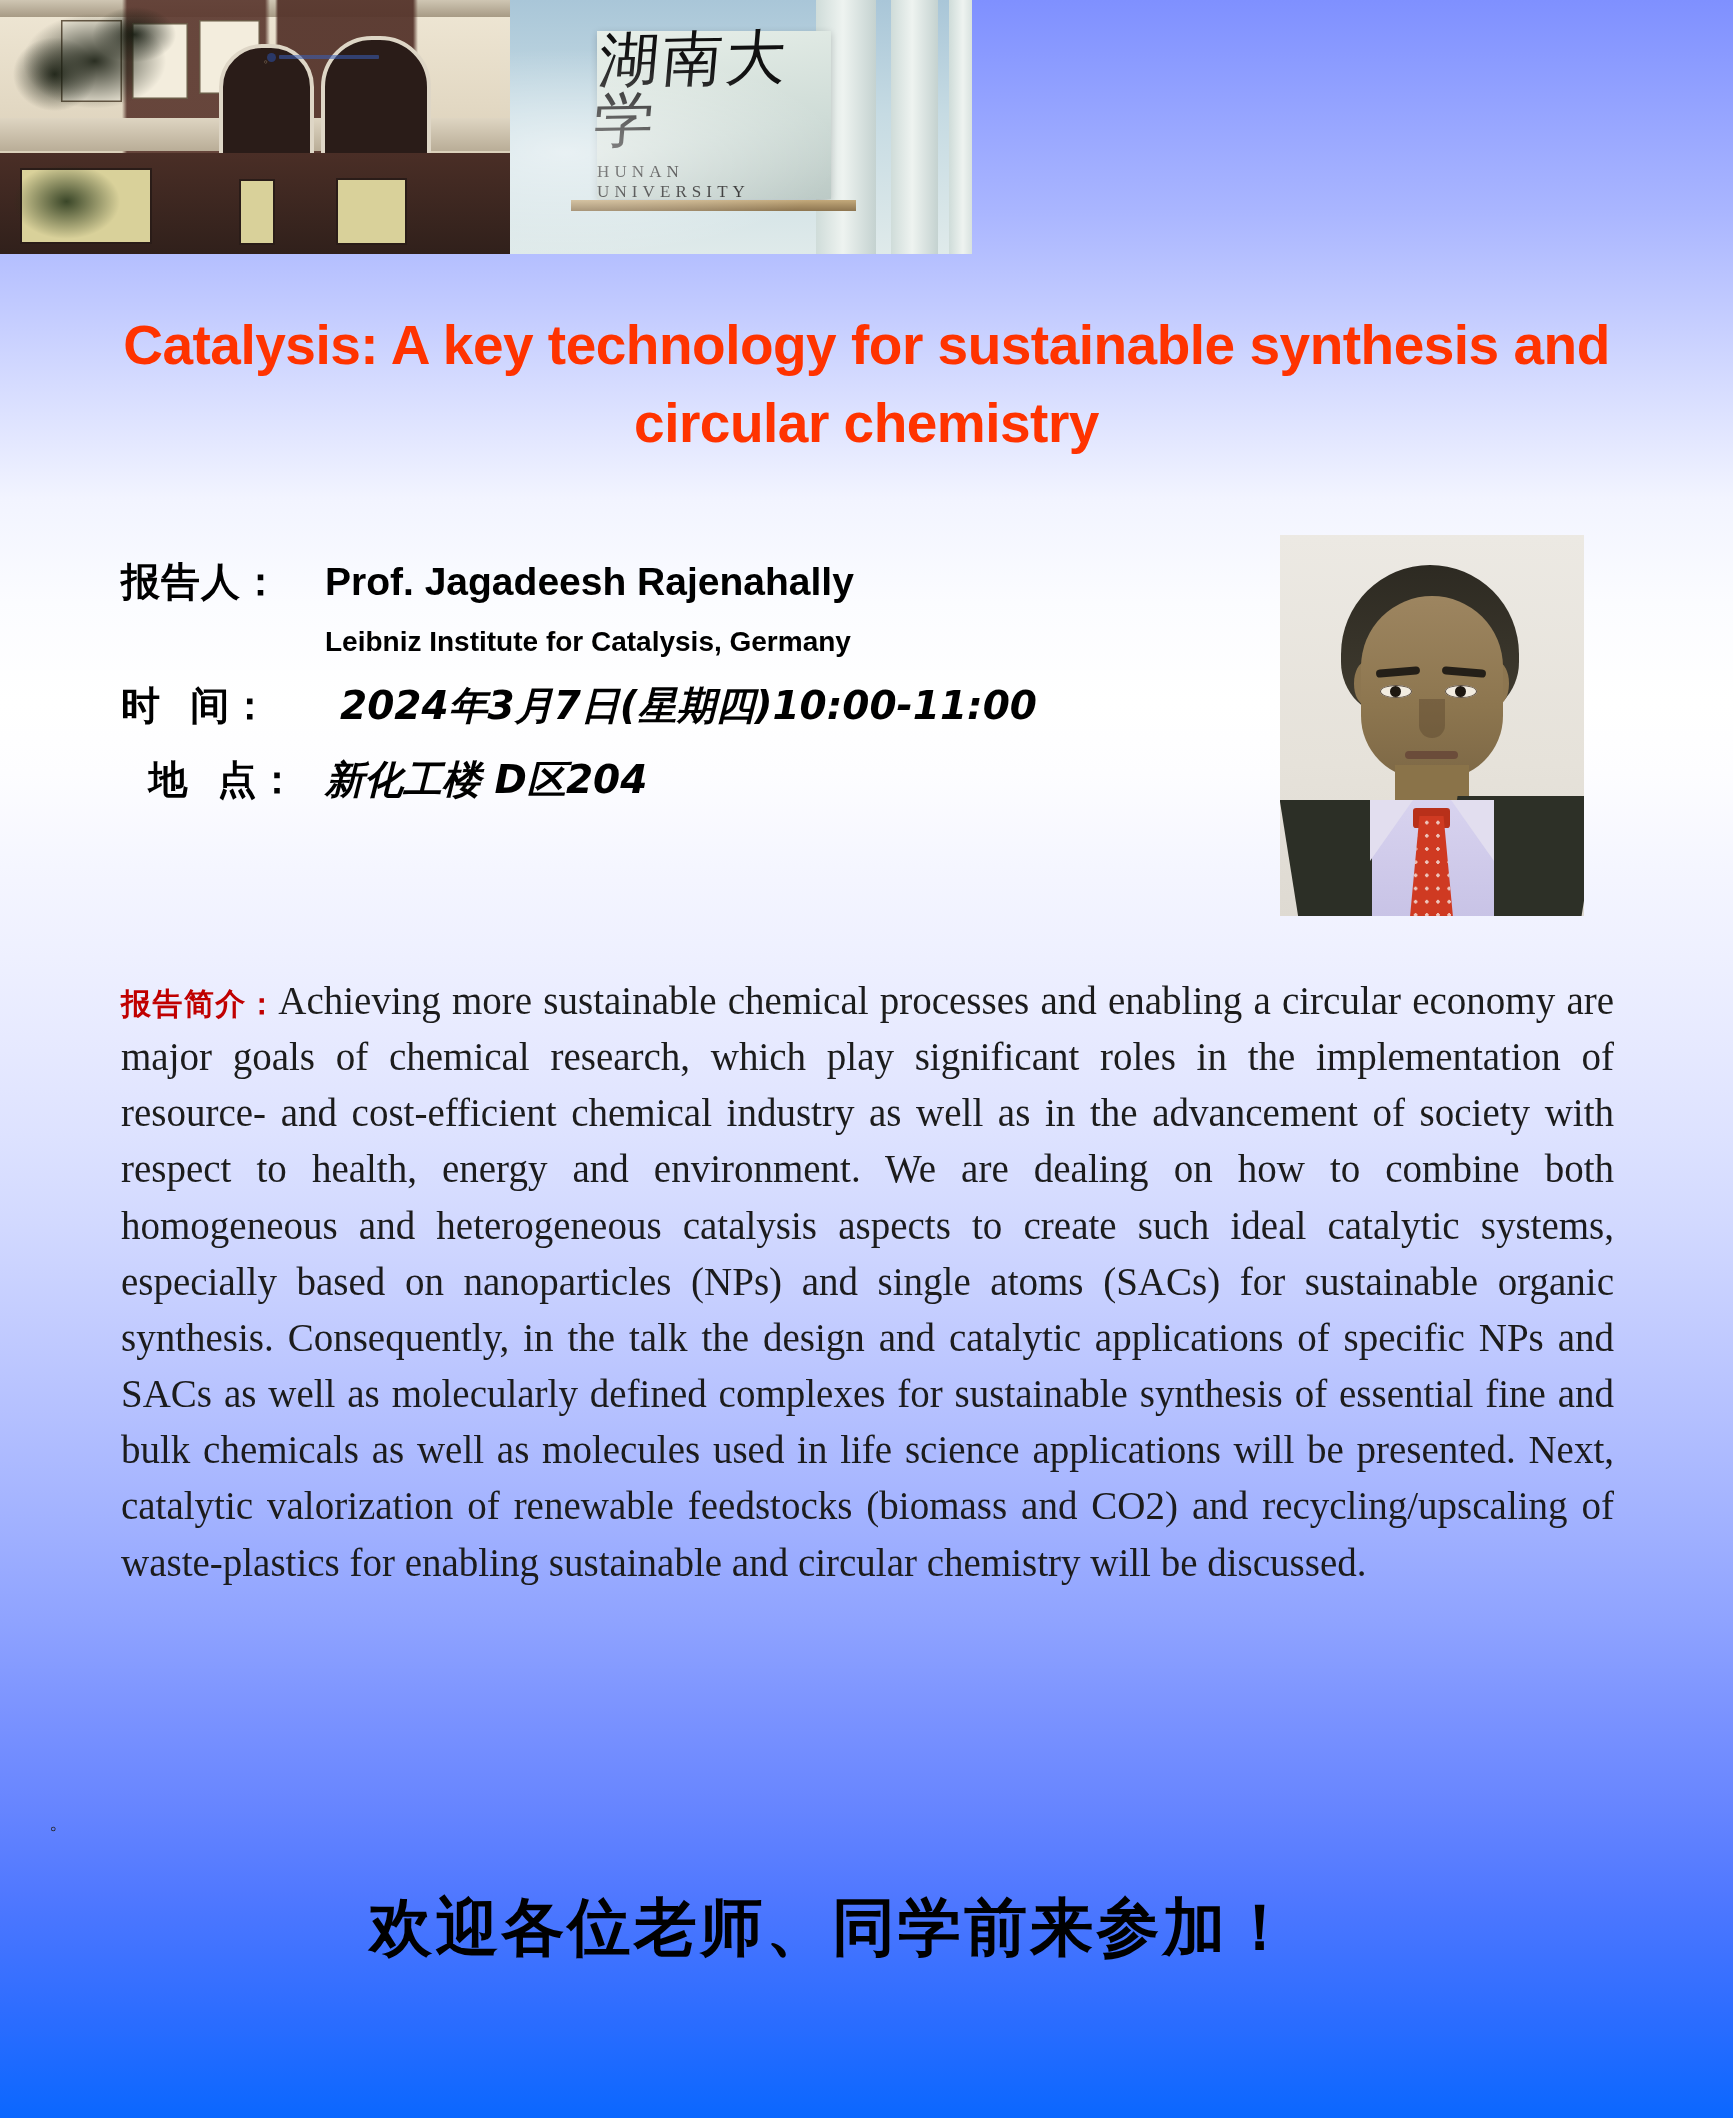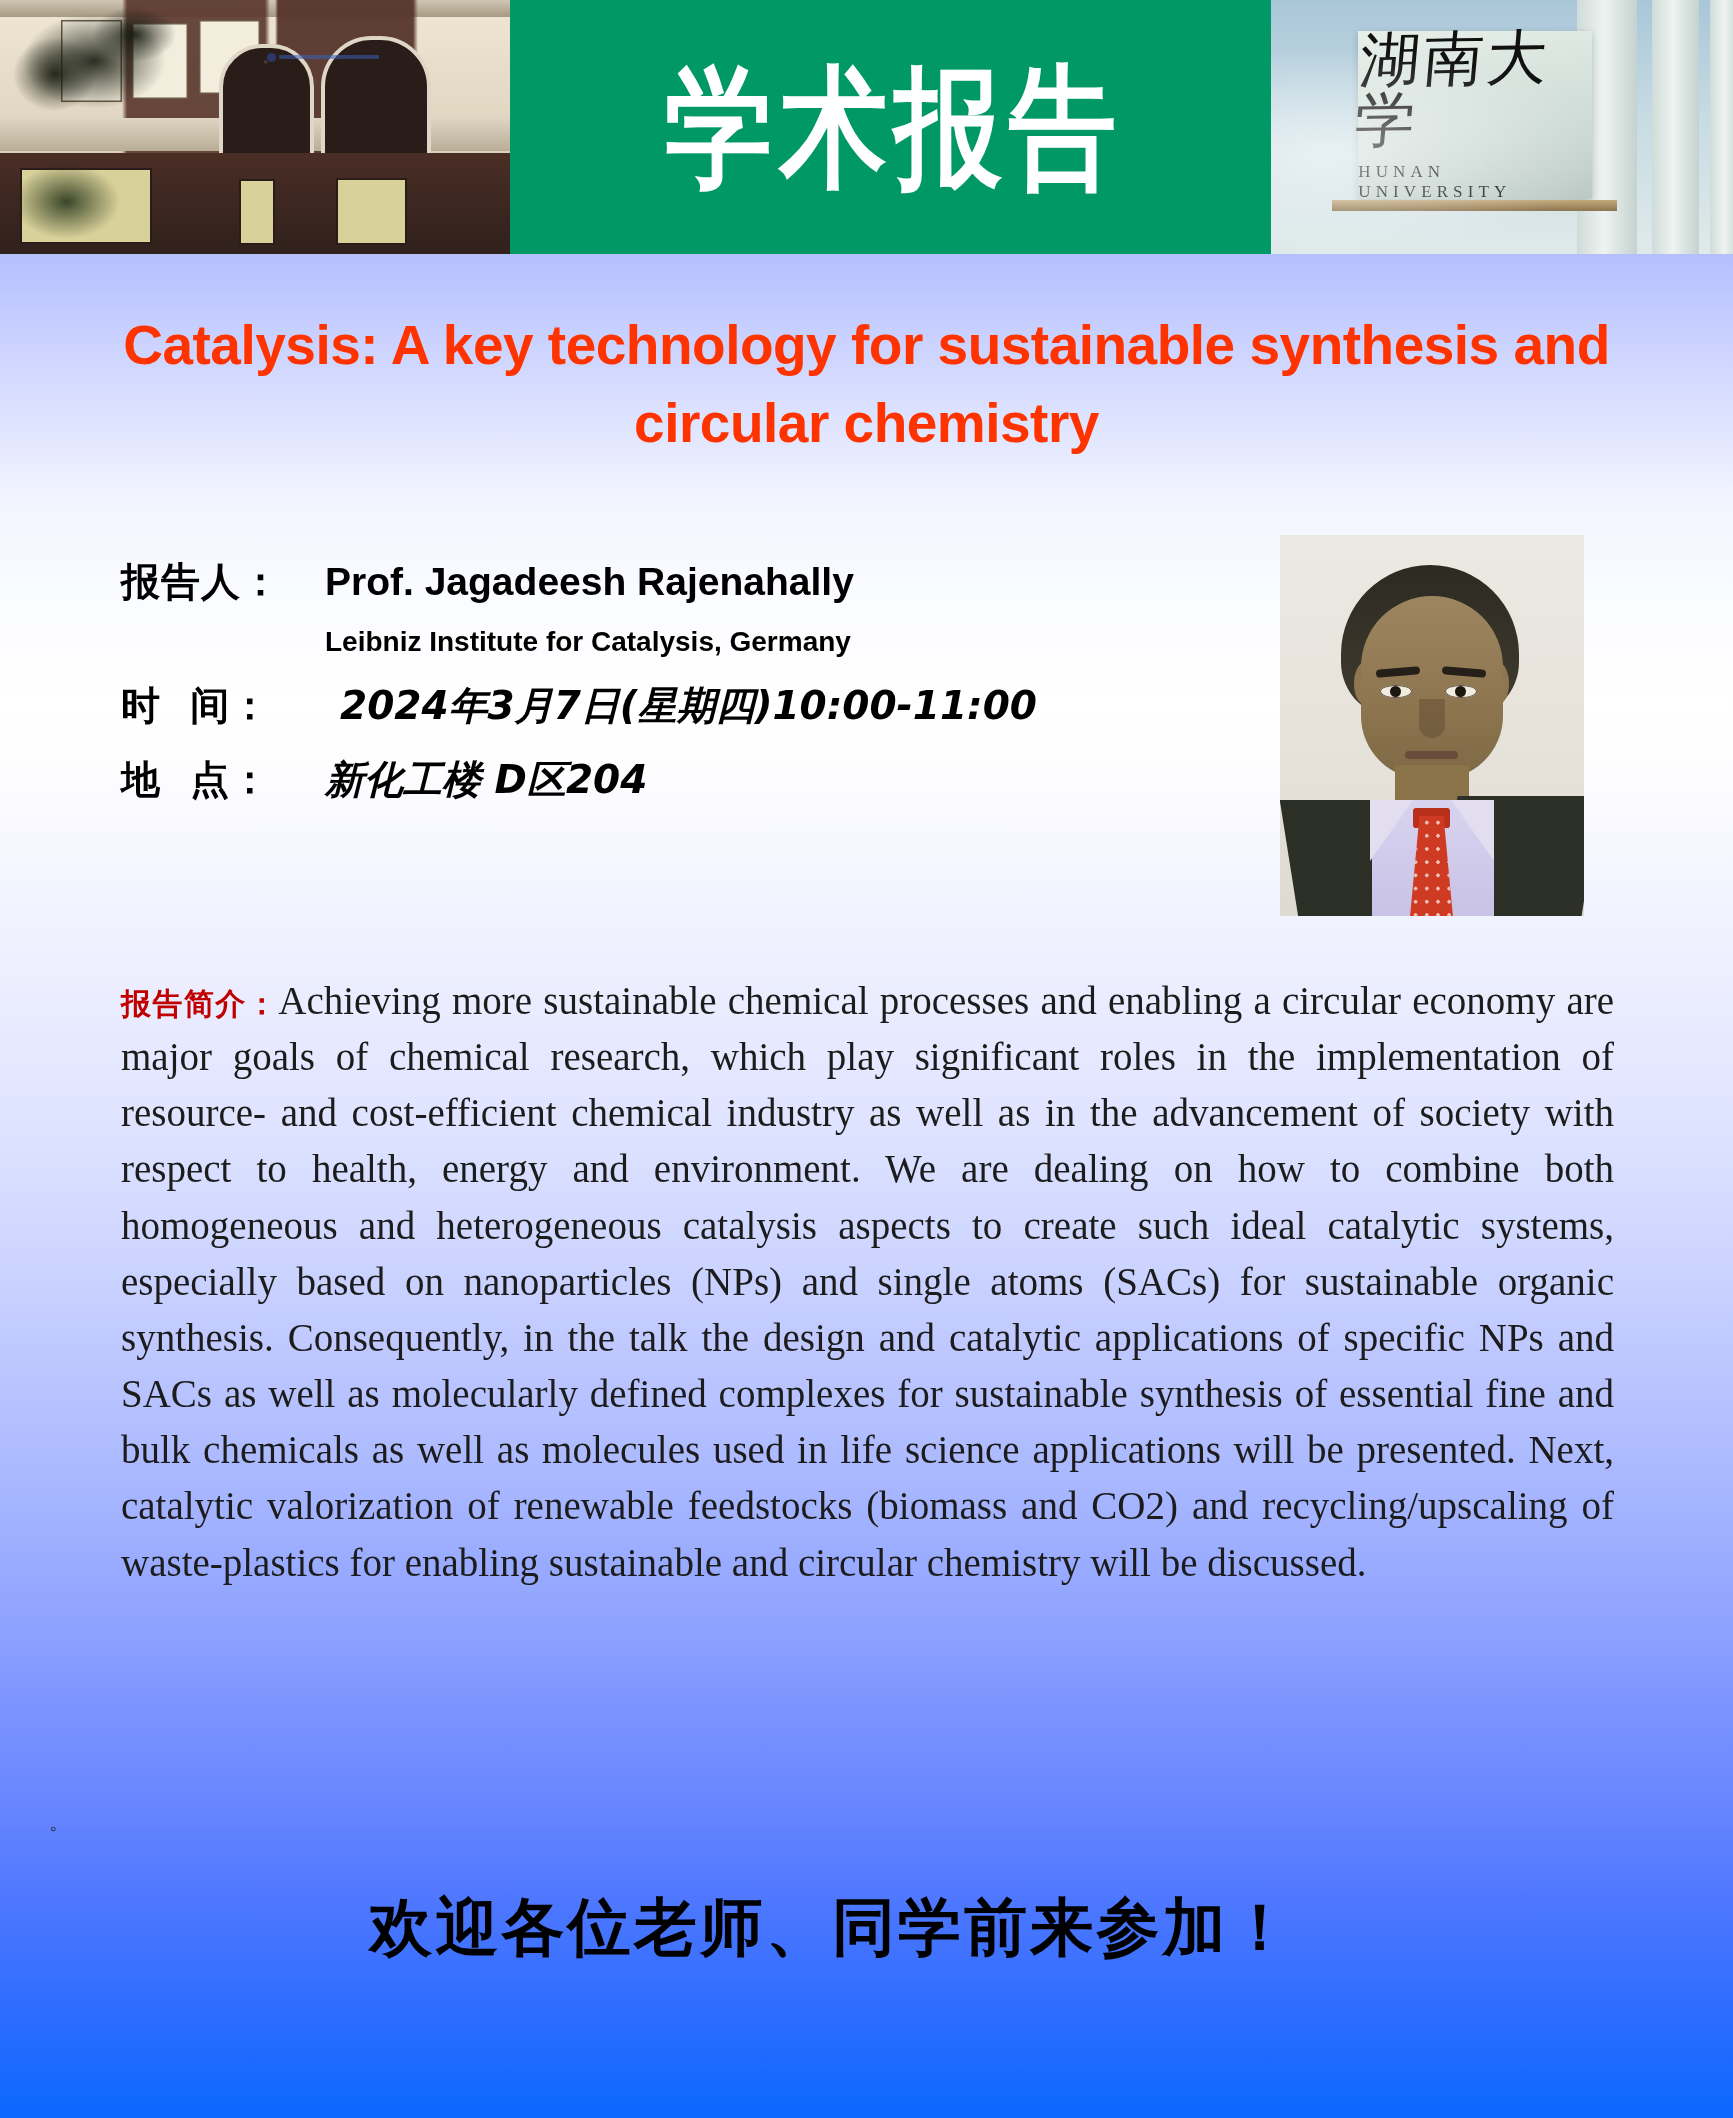--- a/index.html
+++ b/index.html
@@ -164,21 +164,21 @@
     font-weight:700;letter-spacing:0px;
   }
   .info-value.cjk{font-family:"DejaVu Sans","Liberation Sans",sans-serif;font-style:italic;}
   .info-row.speaker{margin-bottom:0;}
   .info-sub{
     margin-left:204px;font-size:28px;
     font-family:"Liberation Sans","DejaVu Sans",sans-serif;
     font-weight:700;margin-top:17.3px;margin-bottom:20.4px;
   }
   .info-row.time{margin-top:4.1px;gap:15px;}
-  .info-row.place{margin-top:20.4px;}
+  .info-row.place{margin-top:20.4px;text-align:center;}
 
   
   .photo{
     position:absolute;left:1280px;top:535px;width:304px;height:381px;
     background:linear-gradient(180deg,#ece9e3 0%,#e6e2da 60%,#dedad2 100%);
     overflow:hidden;
   }
   .ph-hair{position:absolute;left:61px;top:29.6px;width:178px;height:153px;
     border-radius:89px 89px 56px 56px;
     background:linear-gradient(180deg,#2d2a22,#413c30);}
@@ -273,23 +273,20 @@
       <div class="shop" style="left:239px;top:179px;width:36px;height:66px;"></div>
       <div class="shop" style="left:336px;top:178px;width:71px;height:67px;"></div>
       <div class="tree"></div>
       <div class="tree2"></div>
       <div class="hdr-wm">
         <span class="dot"></span>
           <span class="bar"></span>
       </div>
     </div>
 
-    <div class="hdr-green">
-      <div class="hdr-green-title">学术报告</div>
-    </div>
 
     <div class="hdr-right">
       <div class="gate-sky"></div>
       <div class="gate-pillar p1"></div>
       <div class="gate-pillar p2"></div>
       <div class="gate-pillar p3"></div>
       <div class="gate-stone">
         <div class="gate-cn">湖南大学</div>
         <div class="gate-en">HUNAN UNIVERSITY</div>
       </div>

